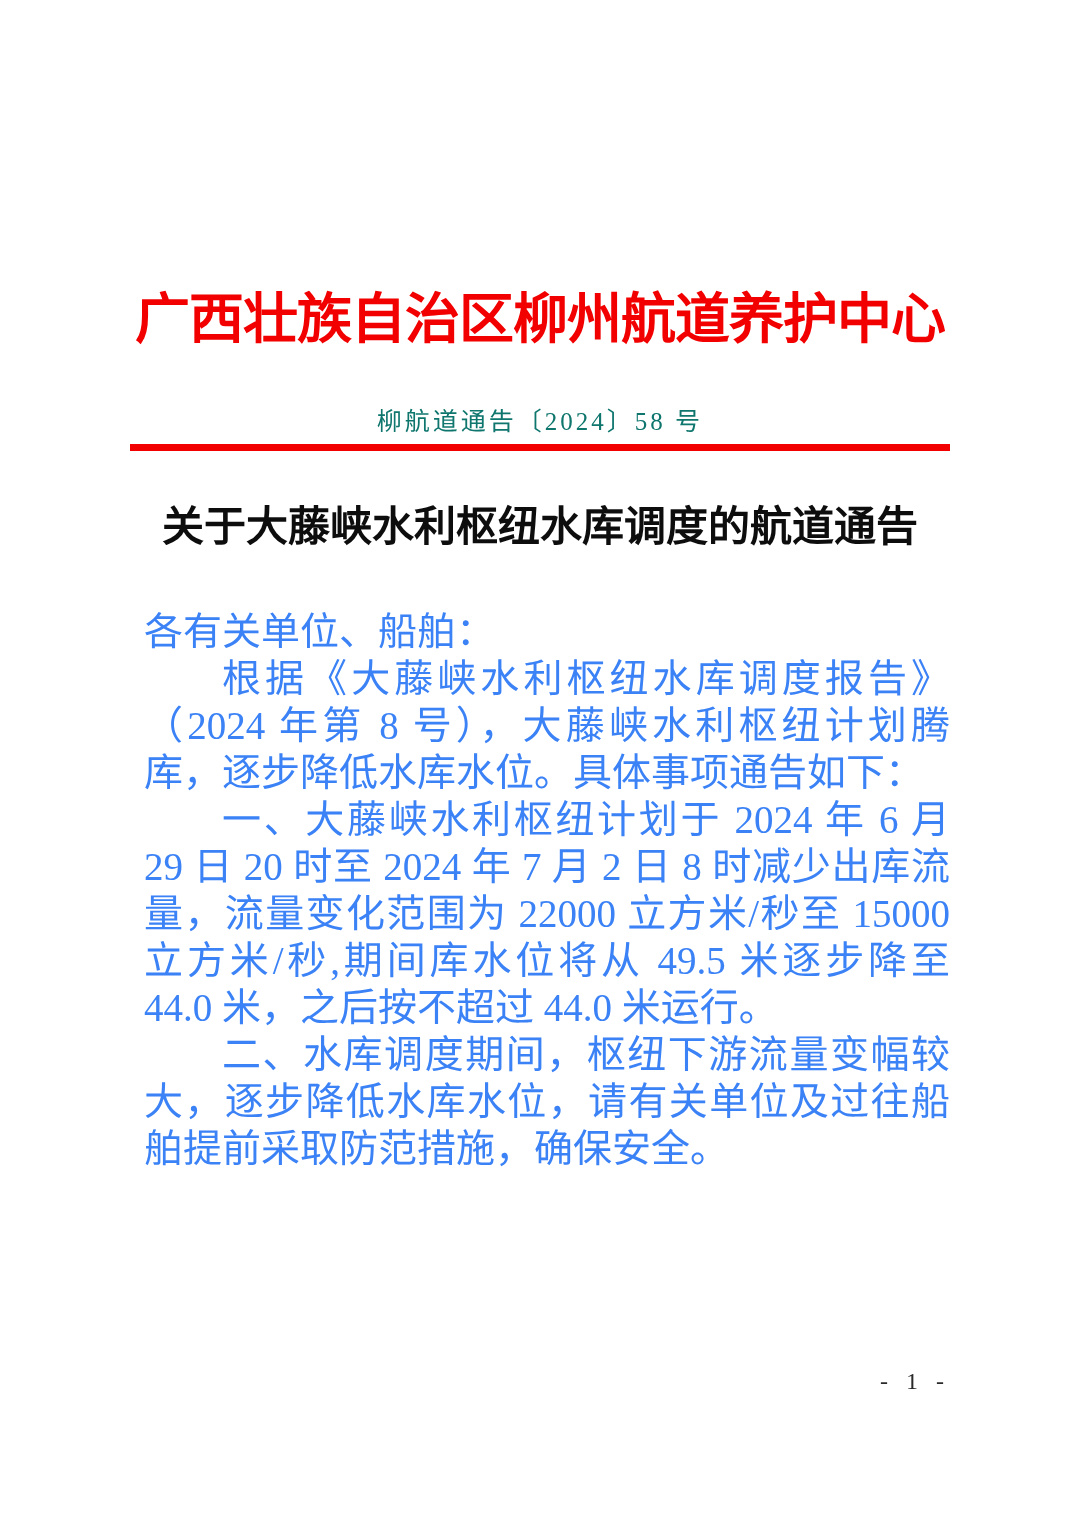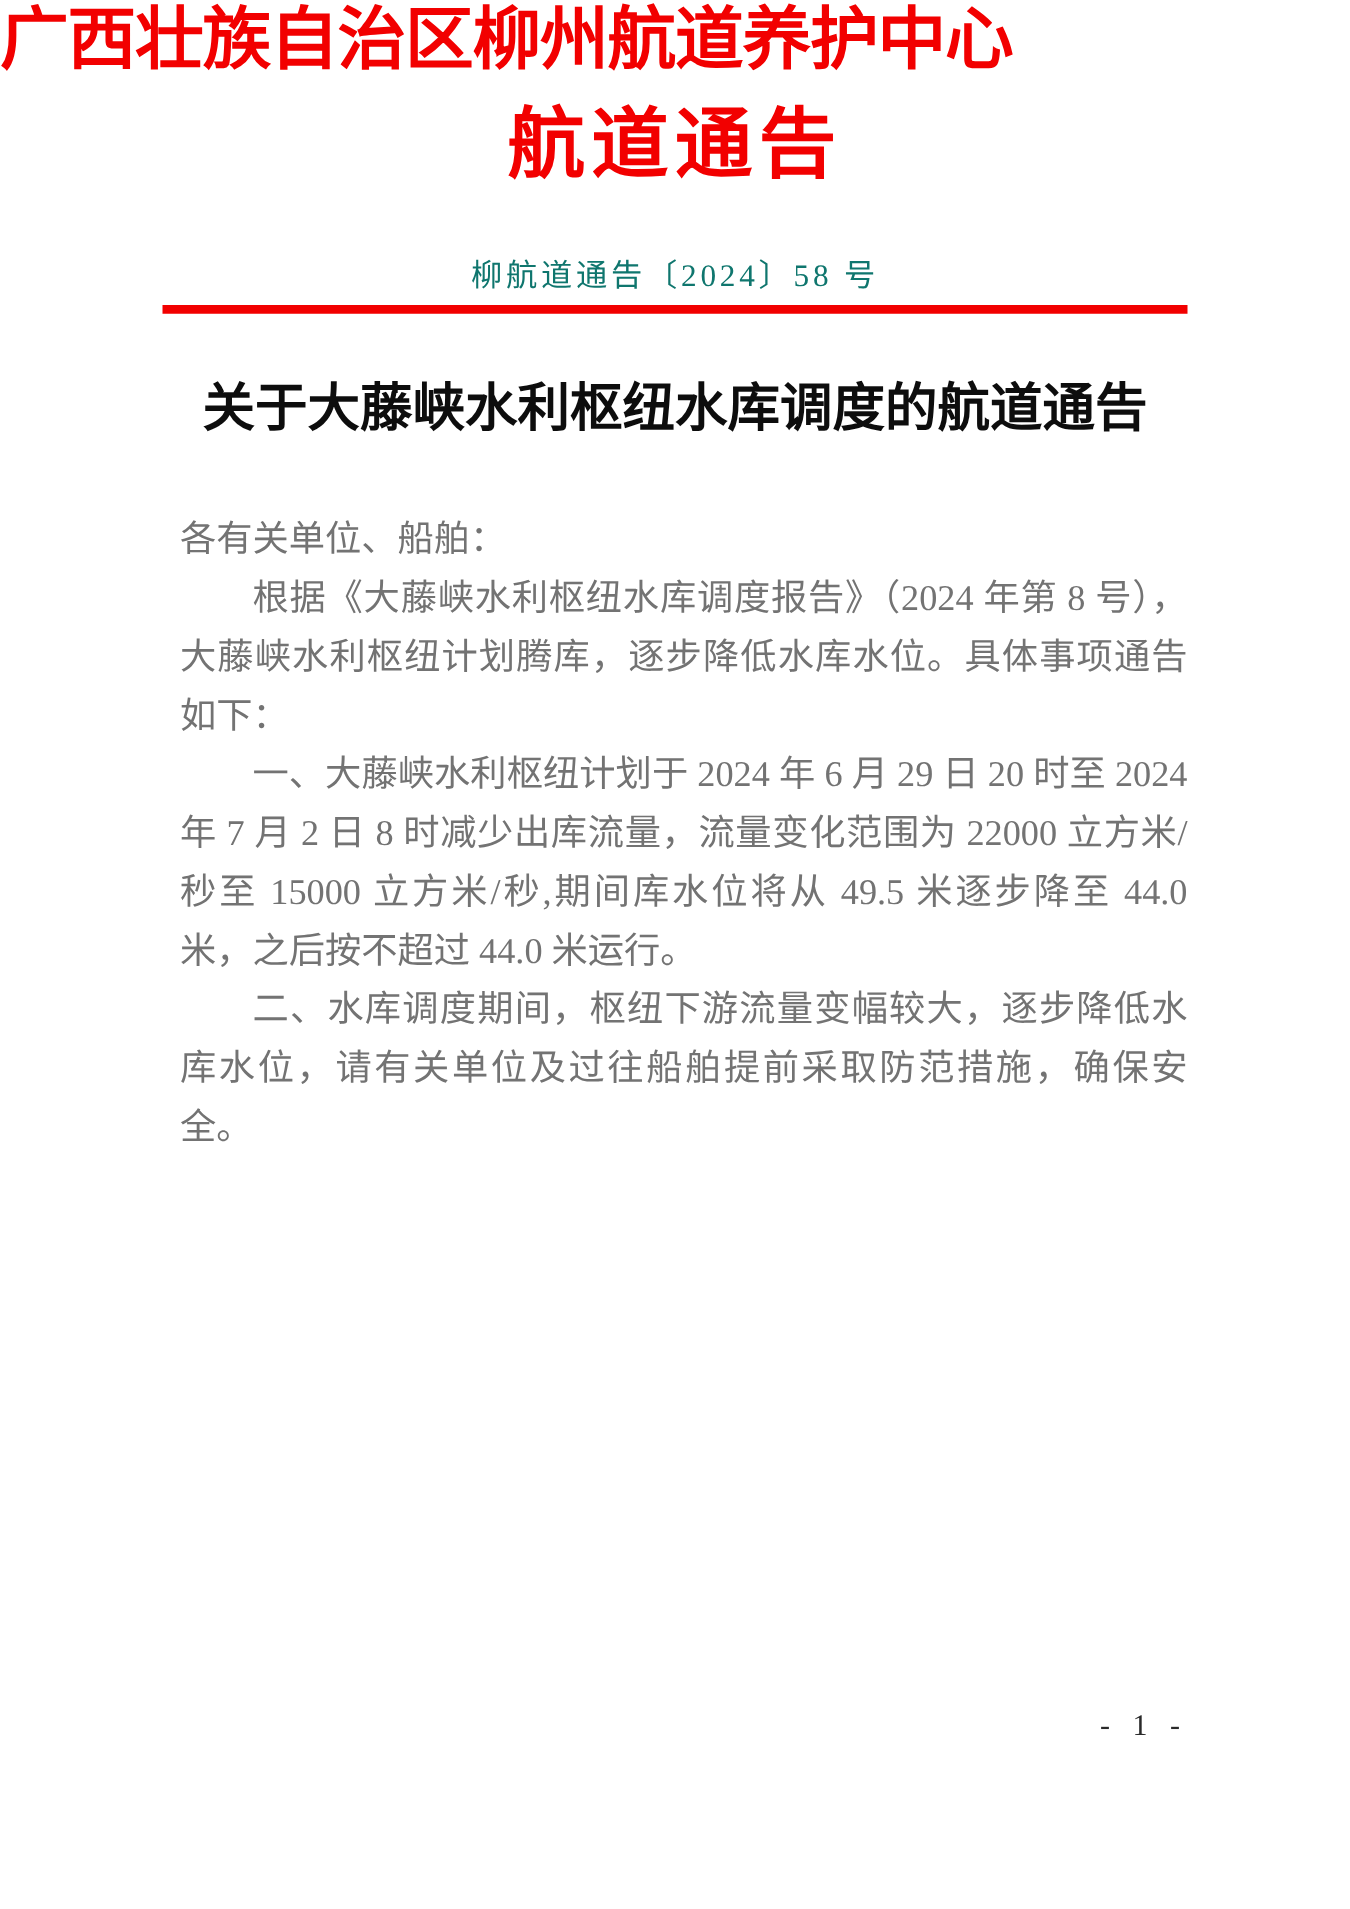--- a/index.html
+++ b/index.html
@@ -12,20 +12,22 @@
     width: 1080px;
     height: 1527px;
     margin: 0 auto;
     background: var(--paper);
     overflow: hidden;
     color: var(--ink);
   }
 
   
   .org-title-1 {
+    padding-top: 288px;
+    text-align: center;
     font-family: "Liberation Serif", "DejaVu Serif", serif;
     font-weight: bold;
     font-size: 55px;
     line-height: 1.15;
     letter-spacing: -1px;
     color: var(--accent);
     white-space: nowrap;
   }
   .org-title-2 {
     margin-top: 20px;
@@ -64,23 +66,23 @@
     line-height: 1.1;
     letter-spacing: 0px;
     color: #0d0d0d;
     white-space: nowrap;
   }
 
   
   .body-text {
     margin: 58px 130px 0 144px;
     width: 806px;
-    font-size: 29px;
+    font-size: 39px;
     line-height: 47px;
-    color: #737373;
+    color: #3b82f6;
     text-align: justify;
   }
   .body-text p { margin: 0; padding: 0; }
   .body-text p.indent { text-indent: 2em; }
 
   
   .page-number {
     position: absolute;
     top: 1368px;
     right: 130px;
@@ -90,21 +92,20 @@
     white-space: nowrap;
   }
 </style>
 </head>
 <body>
 
 <div class="page">
 
   <div class="org-title-1">广西壮族自治区柳州航道养护中心</div>
 
-  <div class="org-title-2">航道通告</div>
 
   <div class="doc-number">柳航道通告〔2024〕58 号</div>
 
   <div class="red-rule"></div>
 
   <div class="notice-title">关于大藤峡水利枢纽水库调度的航道通告</div>
 
   <div class="body-text">
     <p>各有关单位、船舶：</p>
     <p class="indent">根据《大藤峡水利枢纽水库调度报告》（2024 年第 8 号），大藤峡水利枢纽计划腾库，逐步降低水库水位。具体事项通告如下：</p>

